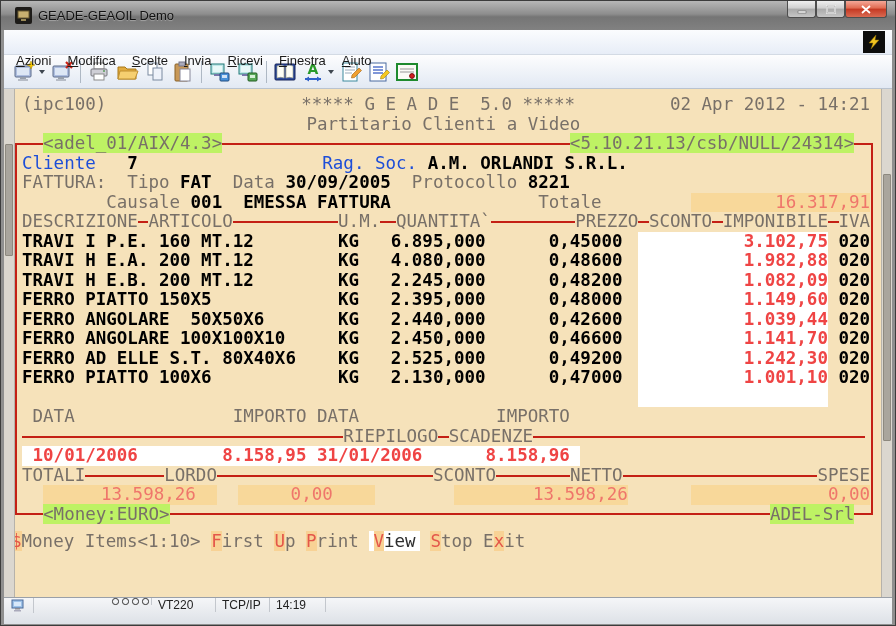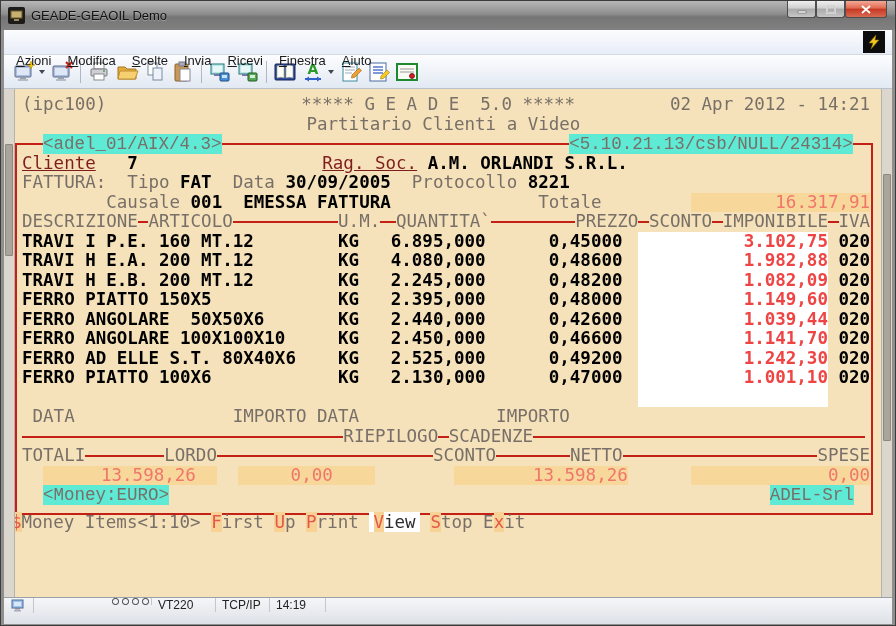--- a/index.html
+++ b/index.html
@@ -1,18 +1,18 @@
 <!DOCTYPE html>
 <html><head>
 <meta charset="utf-8">
 <style>
   html,body{margin:0;padding:0;background:#4a4a4a;}
   .window{width:896px;height:626px;position:relative;background:#8f8f8f;border:1px solid #3c3c3c;box-sizing:border-box;font-family:"Liberation Sans",sans-serif;overflow:hidden;}
   
-  .titlebar{height:29px;background:linear-gradient(#b7b7b7,#8d8d8d 45%,#757575 55%,#818181);display:flex;align-items:center;padding-left:7px;position:relative;}
+  .titlebar{height:29px;background:linear-gradient(#b7b7b7,#8d8d8d 45%,#757575 55%,#818181);display:flex;align-items:center;padding-left:14px;position:relative;}
   .titlebar .ttl{font-size:13px;color:#111;margin-left:6px;text-shadow:0 1px 1px rgba(255,255,255,.35);}
   .appicon{width:17px;height:17px;border-radius:2px;background:#1d1b18;display:flex;align-items:center;justify-content:center;}
   .capgroup{position:absolute;top:0;right:8px;display:flex;}
   .capbtn{height:17px;border:1px solid #4e4e4e;border-top:none;border-radius:0 0 3px 3px;display:flex;align-items:center;justify-content:center;box-sizing:border-box;}
   .capbtn.min,.capbtn.max{width:29px;background:linear-gradient(#efefef,#cfcfcf 45%,#a9a9a9 50%,#c6c6c6);}
   .capbtn.close{width:42px;background:linear-gradient(#f4a898,#e06a50 45%,#c53822 50%,#d96a52);}
   
   .menubar{height:24px;background:linear-gradient(#fbfcfe,#e7edf7);display:flex;align-items:center;padding-left:4px;font-size:13px;color:#1a1a1a;position:relative;border-bottom:1px solid #d3dae4;}
   .mi{padding:3px 8px;cursor:default;margin-top:37px;}
   .mi u{text-decoration:underline;}
@@ -26,24 +26,24 @@
   .body{margin:0 3px;}
   
   .term{height:508px;background:#f6e2ba;position:relative;overflow:hidden;font-family:"DejaVu Sans Mono",monospace;font-size:17.5px;line-height:19.5px;color:#787068;}
   .tc{position:absolute;left:18px;top:6px;}
   .ln{height:19.5px;white-space:pre;}
   .sp{display:inline-block;}
   .fld{display:inline-block;height:19.5px;line-height:19.5px;box-sizing:border-box;}
   .rt{text-align:right;}
   .b{color:#000;font-weight:bold;}
   .g{color:#787068;text-align:right;}
-  .dk{color:#7f1d1d;text-decoration:underline;}
+  .dk{color:#1d4ed8;}
   .hl{background:#f8d89a;color:#ef766b;}
   .wbg{background:#ffffff;color:#ef4444;font-weight:bold;}
-  .mask{background:#5eead4;position:relative;z-index:2;font-family:Liberation Mono, monospace;}
+  .mask{background:#bef264;position:relative;z-index:2;}
   .rule{display:inline-block;height:2px;background:#c42015;vertical-align:middle;}
   .redbox{position:absolute;left:11px;top:54px;width:858px;height:372px;border:2px solid #c42015;box-sizing:border-box;z-index:1;}
   .tc .ln{position:relative;z-index:2;}
   .key{color:#e4574a;background:#f8d295;}
   .act{color:#787068;}
   .sel{background:#ffffff;padding:0 .4ch;}
   .sel .selrest{color:#2e2e2e;}
   .cmd{margin-left:-11px;}
   .umc{padding-left:1ch;}
   
@@ -236,20 +236,21 @@
         <div class="ln"><span class="fld b" style="width:29ch">TRAVI H E.A. 200 MT.12</span><span class="fld b umc" style="width:4ch">KG</span><span class="fld b rt" style="width:11ch">4.080,000</span><span class="fld b rt" style="width:13ch">0,48600</span><span class="sp" style="width:1.5ch"></span><span class="fld rt wbg" style="width:18ch">1.982,88</span><span class="fld b rt" style="width:4ch">020</span></div>
         <div class="ln"><span class="fld b" style="width:29ch">TRAVI H E.B. 200 MT.12</span><span class="fld b umc" style="width:4ch">KG</span><span class="fld b rt" style="width:11ch">2.245,000</span><span class="fld b rt" style="width:13ch">0,48200</span><span class="sp" style="width:1.5ch"></span><span class="fld rt wbg" style="width:18ch">1.082,09</span><span class="fld b rt" style="width:4ch">020</span></div>
         <div class="ln"><span class="fld b" style="width:29ch">FERRO PIATTO 150X5</span><span class="fld b umc" style="width:4ch">KG</span><span class="fld b rt" style="width:11ch">2.395,000</span><span class="fld b rt" style="width:13ch">0,48000</span><span class="sp" style="width:1.5ch"></span><span class="fld rt wbg" style="width:18ch">1.149,60</span><span class="fld b rt" style="width:4ch">020</span></div>
         <div class="ln"><span class="fld b" style="width:29ch">FERRO ANGOLARE  50X50X6</span><span class="fld b umc" style="width:4ch">KG</span><span class="fld b rt" style="width:11ch">2.440,000</span><span class="fld b rt" style="width:13ch">0,42600</span><span class="sp" style="width:1.5ch"></span><span class="fld rt wbg" style="width:18ch">1.039,44</span><span class="fld b rt" style="width:4ch">020</span></div>
         <div class="ln"><span class="fld b" style="width:29ch">FERRO ANGOLARE 100X100X10</span><span class="fld b umc" style="width:4ch">KG</span><span class="fld b rt" style="width:11ch">2.450,000</span><span class="fld b rt" style="width:13ch">0,46600</span><span class="sp" style="width:1.5ch"></span><span class="fld rt wbg" style="width:18ch">1.141,70</span><span class="fld b rt" style="width:4ch">020</span></div>
         <div class="ln"><span class="fld b" style="width:29ch">FERRO AD ELLE S.T. 80X40X6</span><span class="fld b umc" style="width:4ch">KG</span><span class="fld b rt" style="width:11ch">2.525,000</span><span class="fld b rt" style="width:13ch">0,49200</span><span class="sp" style="width:1.5ch"></span><span class="fld rt wbg" style="width:18ch">1.242,30</span><span class="fld b rt" style="width:4ch">020</span></div>
         <div class="ln"><span class="fld b" style="width:29ch">FERRO PIATTO 100X6</span><span class="fld b umc" style="width:4ch">KG</span><span class="fld b rt" style="width:11ch">2.130,000</span><span class="fld b rt" style="width:13ch">0,47000</span><span class="sp" style="width:1.5ch"></span><span class="fld rt wbg" style="width:18ch">1.001,10</span><span class="fld b rt" style="width:4ch">020</span></div>
         <div class="ln"><span class="sp" style="width:58.5ch"></span><span class="fld wbg" style="width:18ch"></span></div>
         <div class="ln"><span class="sp" style="width:1ch"></span><span class="g">DATA</span><span class="fld g rt" style="width:22ch">IMPORTO</span><span class="sp" style="width:1ch"></span><span class="g">DATA</span><span class="fld g rt" style="width:20ch">IMPORTO</span></div>
         <div class="ln"><i class="rule" style="width:30.5ch"></i><span class="g">RIEPILOGO</span><i class="rule" style="width:1ch"></i><span class="g">SCADENZE</span><i class="rule" style="width:31.5ch"></i></div>
+        <div class="ln"><span class="fld wbg" style="width:53ch"><span class="sp" style="width:1ch"></span><span>10/01/2006</span><span class="fld rt" style="width:16ch">8.158,95</span><span class="sp" style="width:1ch"></span><span>31/01/2006</span><span class="fld rt" style="width:14ch">8.158,96</span></span></div>
         <div class="ln"><span class="g">TOTALI</span><i class="rule" style="width:7.5ch"></i><span class="g">LORDO</span><i class="rule" style="width:20.5ch"></i><span class="g">SCONTO</span><i class="rule" style="width:7ch"></i><span class="g">NETTO</span><i class="rule" style="width:18.5ch"></i><span class="g">SPESE</span></div>
         <div class="ln"><span class="sp" style="width:2ch"></span><span class="fld hl rt" style="width:16.5ch;padding-right:2ch">13.598,26</span><span class="sp" style="width:2ch"></span><span class="fld hl rt" style="width:13ch;padding-right:4ch">0,00</span><span class="sp" style="width:7.5ch"></span><span class="fld hl rt" style="width:16.5ch">13.598,26</span><span class="sp" style="width:6ch"></span><span class="fld hl rt" style="width:17ch">0,00</span></div>
         <div class="ln"><span class="sp" style="width:2ch"></span><span class="g mask">&lt;Money:EURO&gt;</span><span class="sp" style="width:57ch"></span><span class="g mask">ADEL-Srl</span></div>
         <div class="ln cmd" style="margin-top:8px"><span class="key">$</span><span class="g">Money Items&lt;1:10&gt;</span><span class="sp" style="width:1ch"></span><span class="act"><span class="key">F</span><span>irst</span></span><span class="sp" style="width:1ch"></span><span class="act"><span class="key">U</span><span>p</span></span><span class="sp" style="width:1ch"></span><span class="act"><span class="key">P</span><span>rint</span></span><span class="sp" style="width:1ch"></span><span class="act sel"><span class="key">V</span><span class="selrest">iew</span></span><span class="sp" style="width:1ch"></span><span class="act"><span class="key">S</span><span>top</span></span><span class="sp" style="width:1ch"></span><span class="act"><span>E</span><span class="key">x</span><span>it</span></span></div>
       </div>
       <div class="sbl">
           <div class="thumb" style="top:55px;height:110px"></div>
         </div>
       <div class="sbr">
           <div class="thumb" style="top:85px;height:265px"></div>

